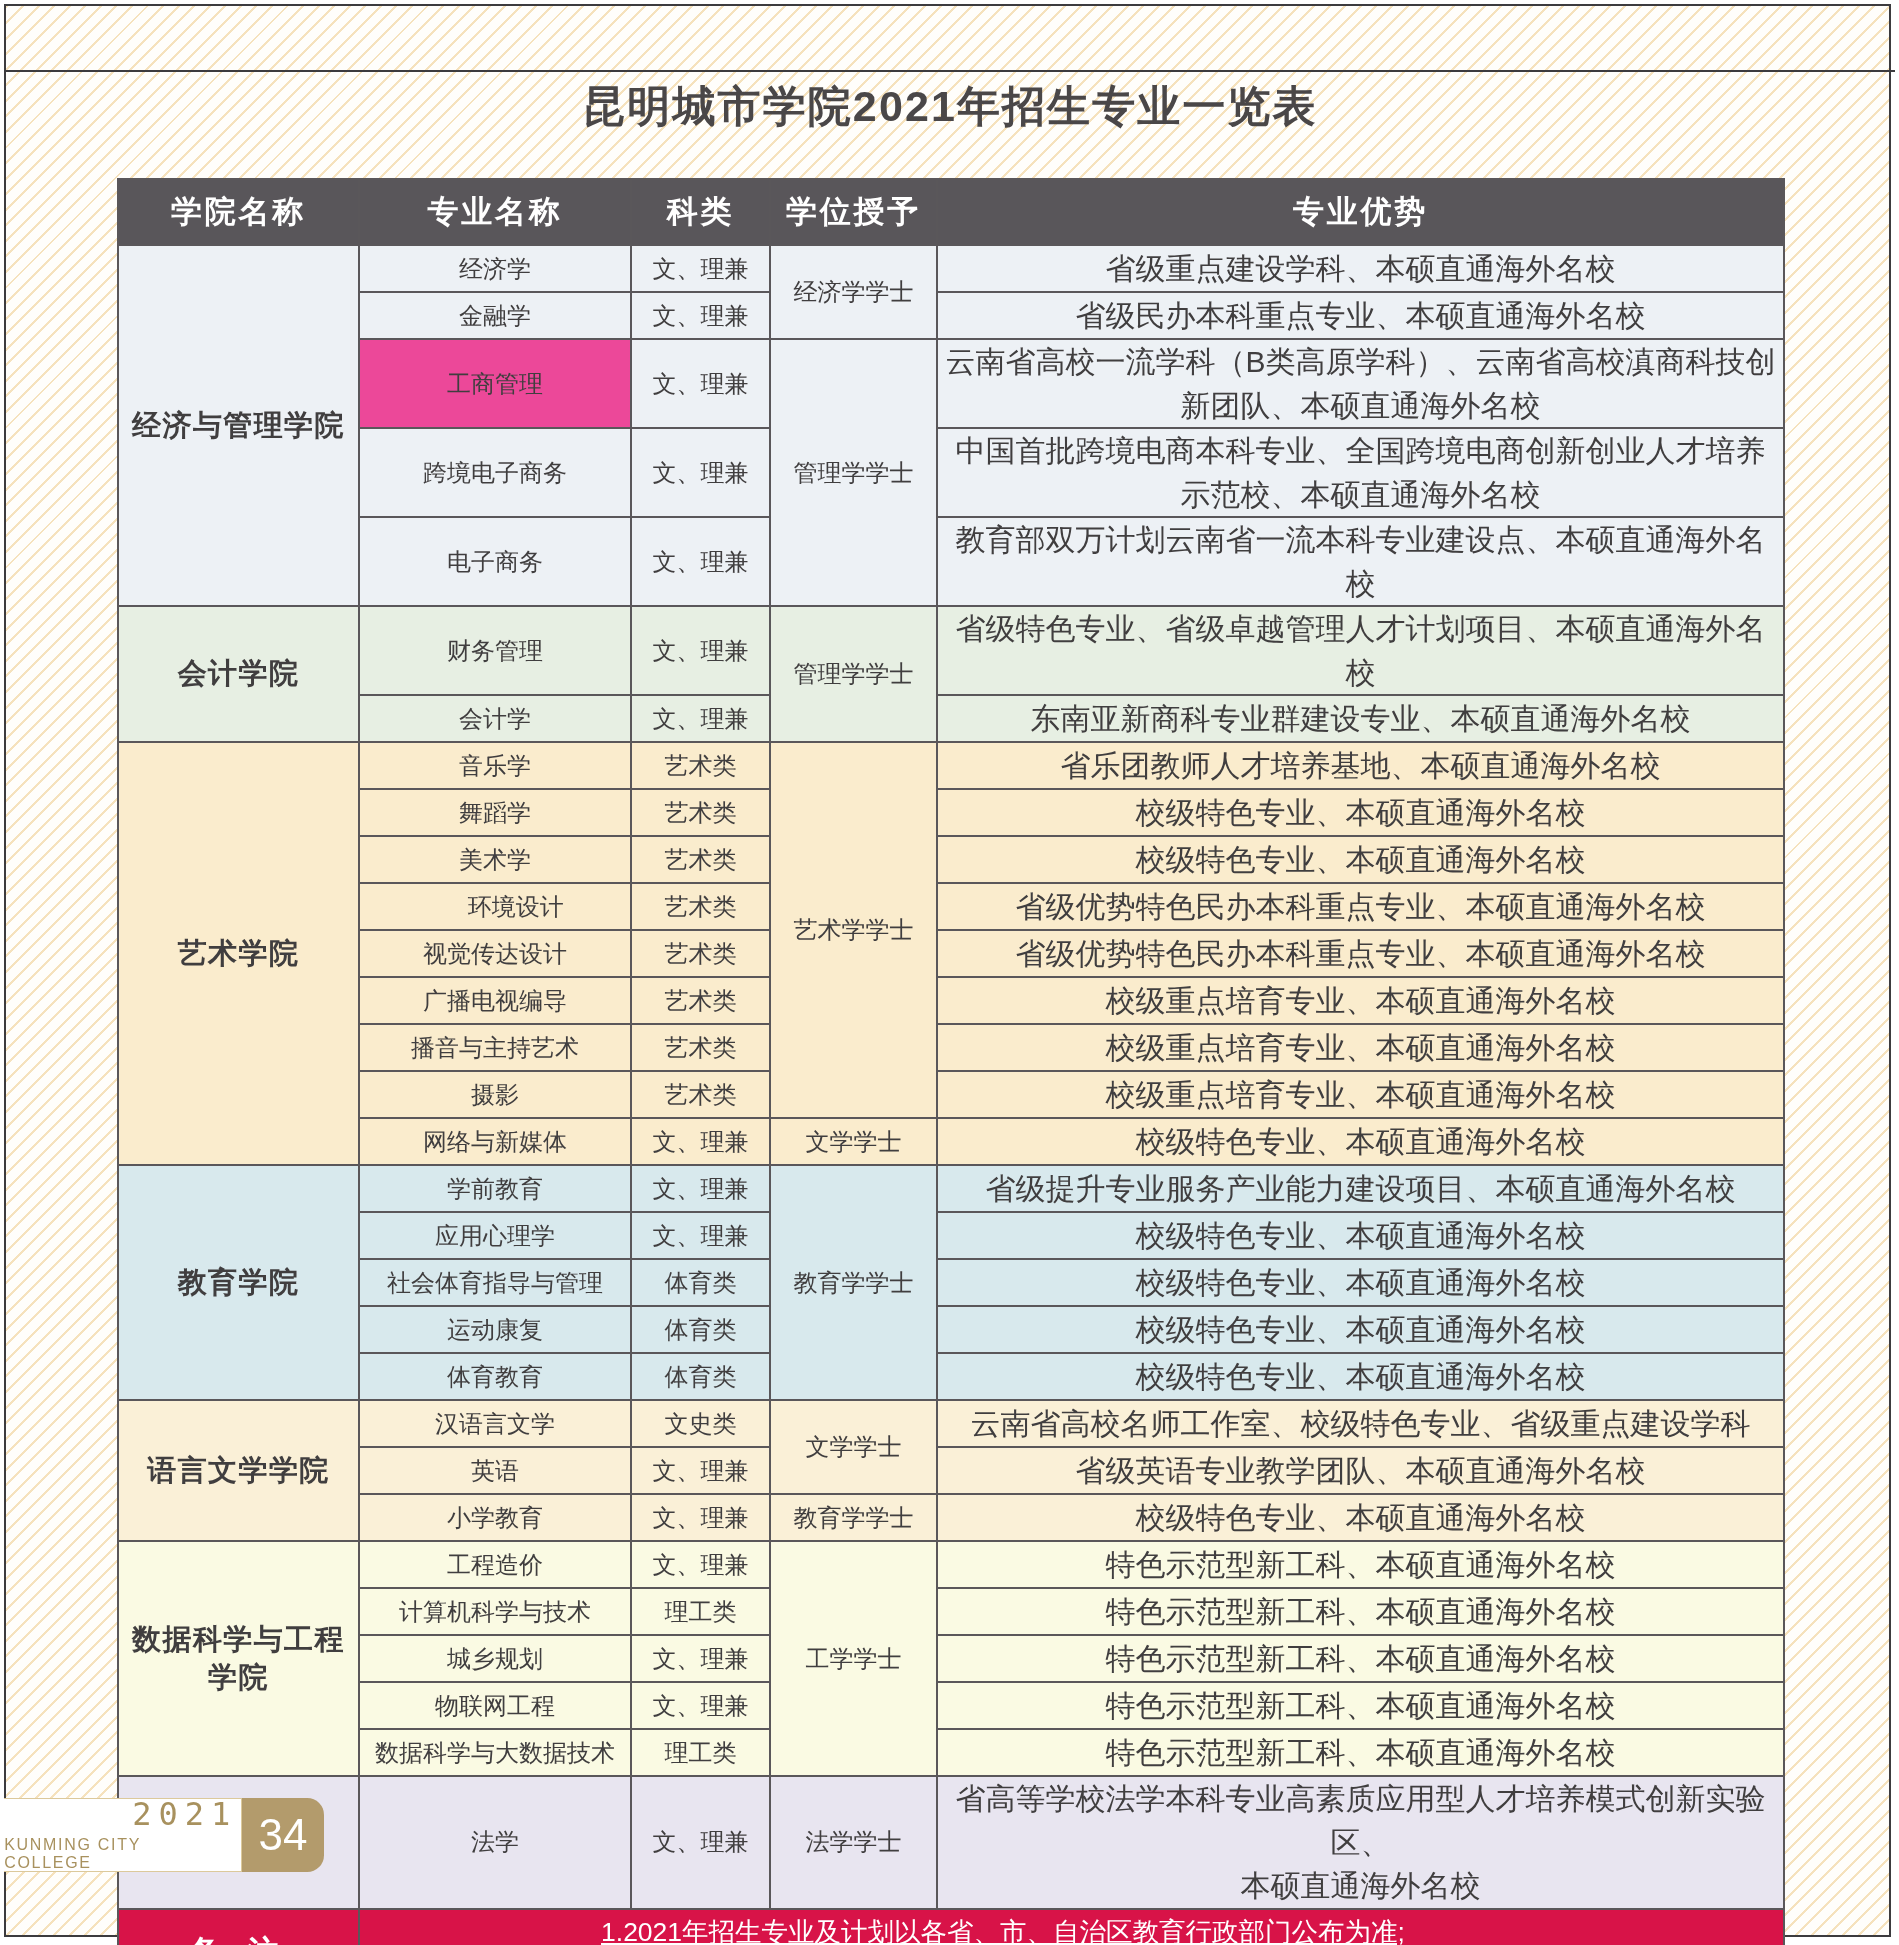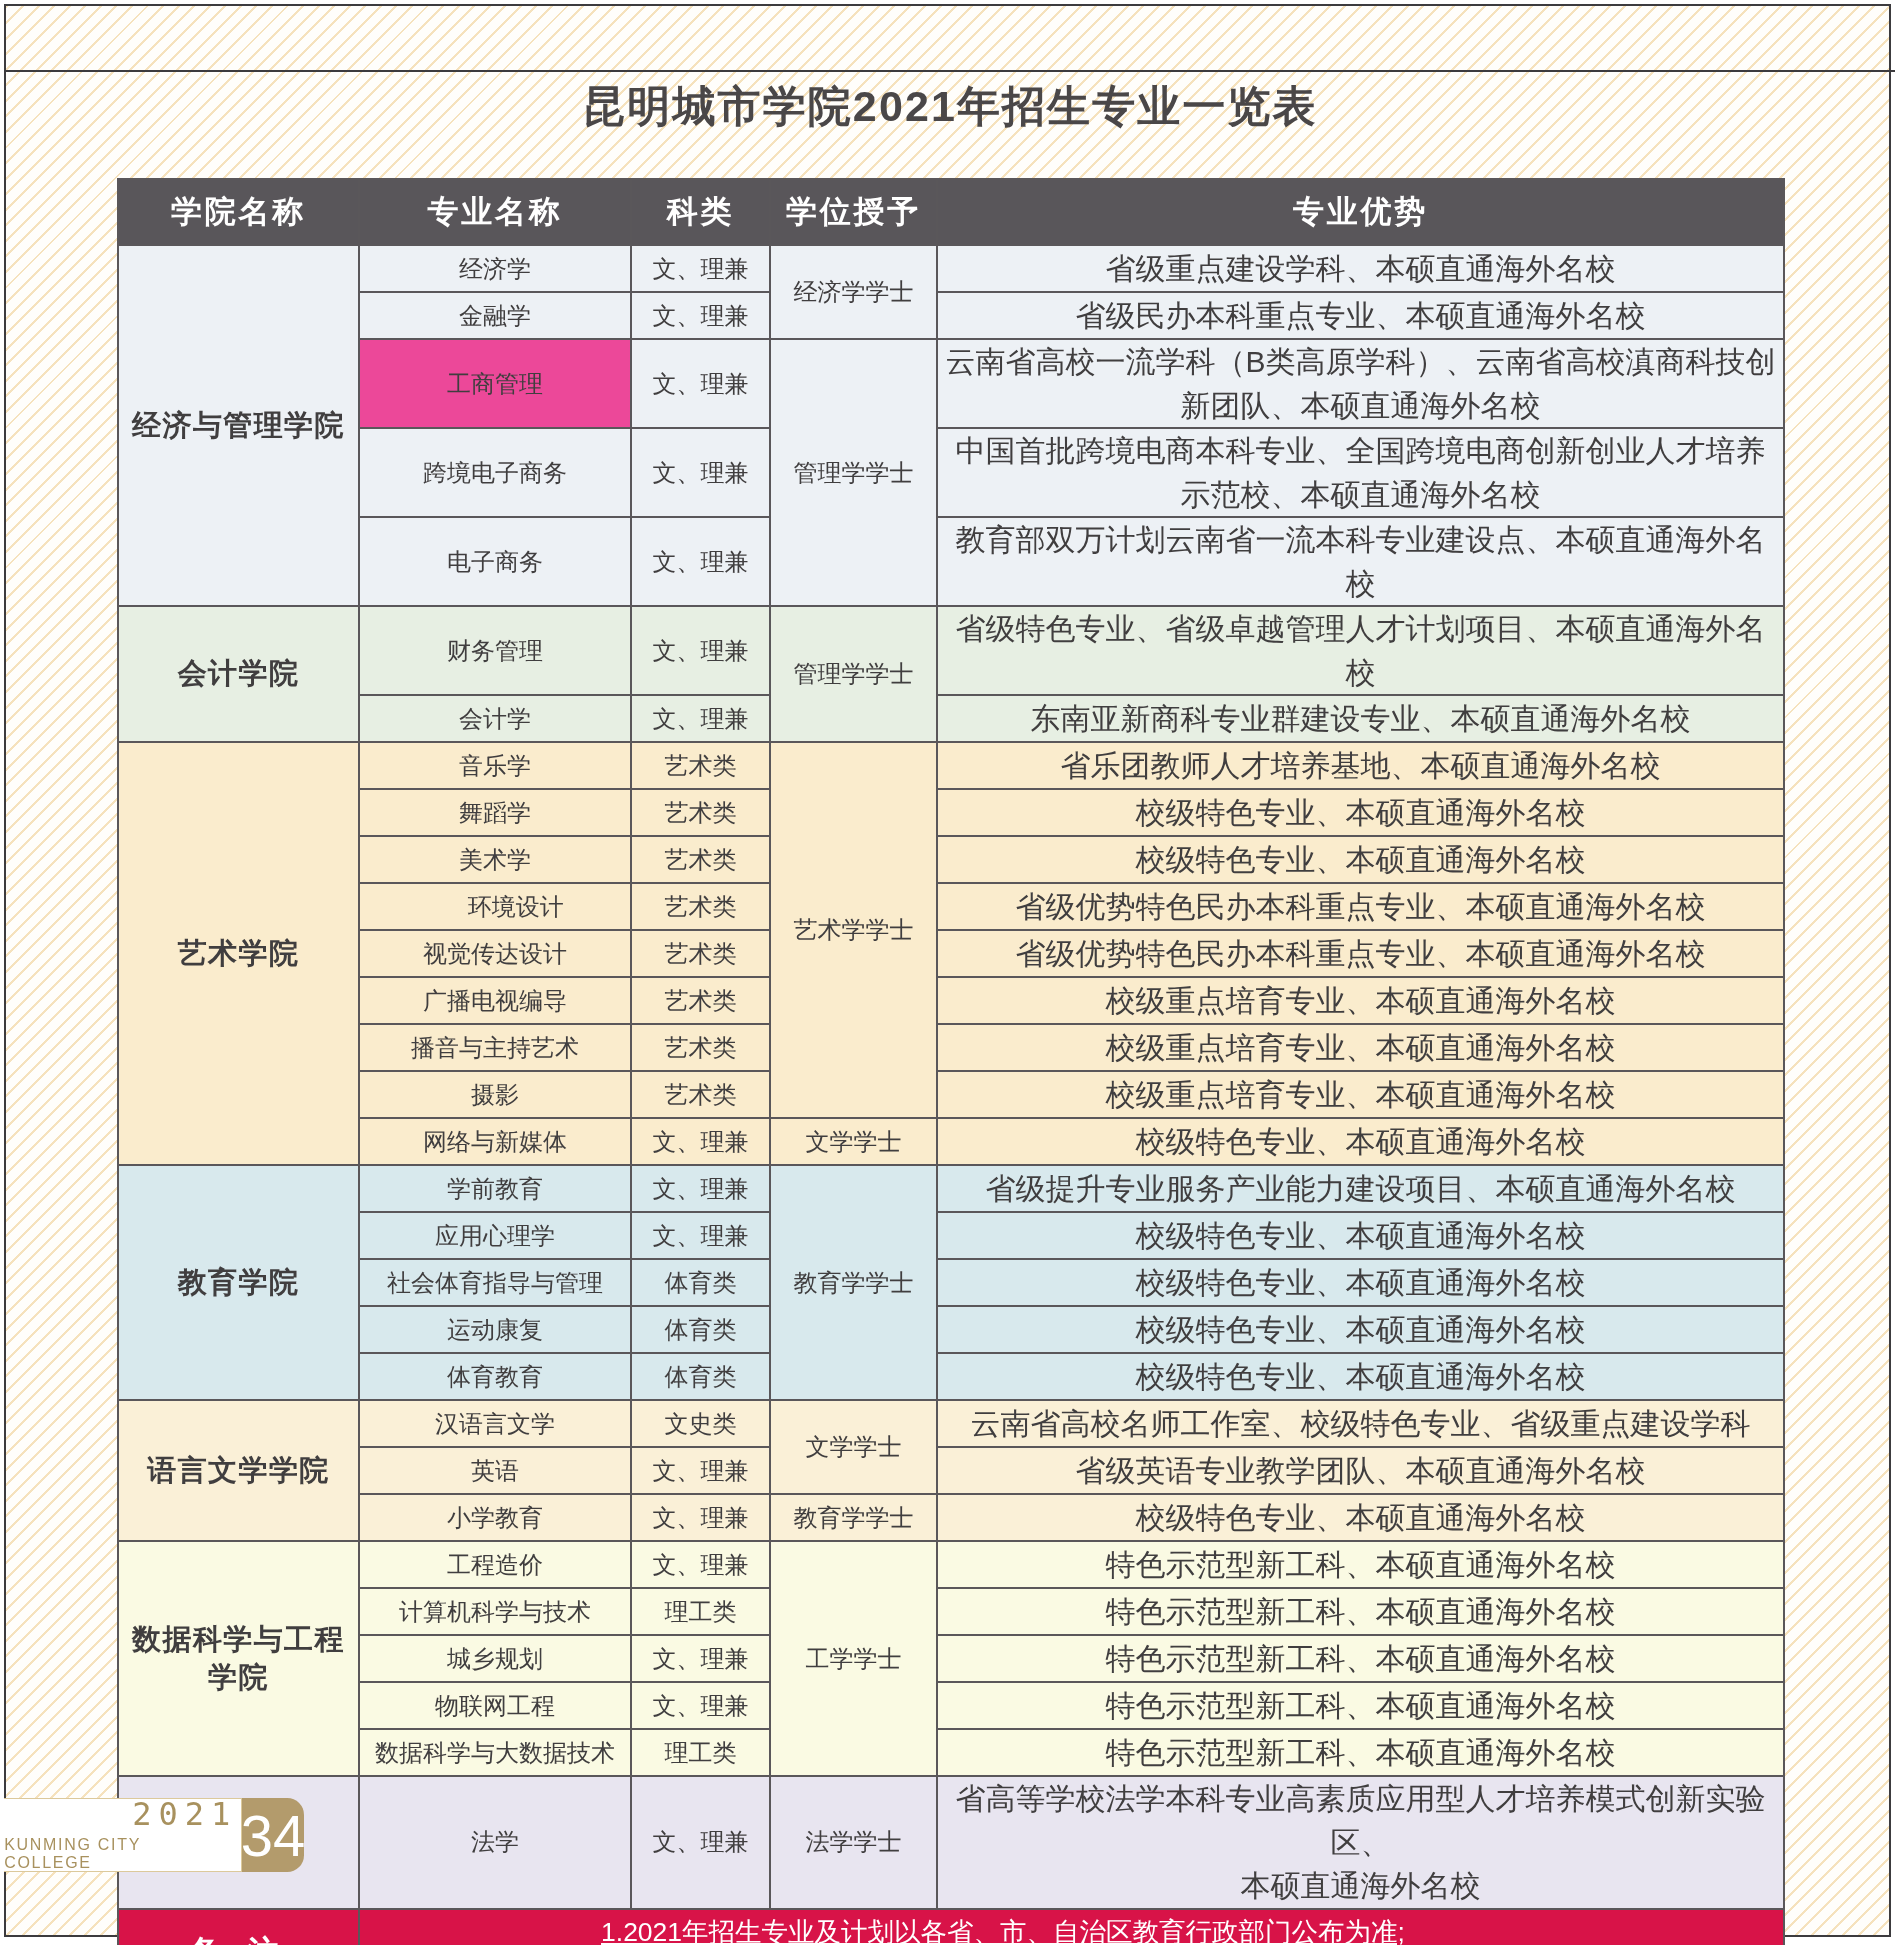--- a/index.html
+++ b/index.html
@@ -72,24 +72,24 @@
   }
   .footer-year{
     font-family:"DejaVu Sans Mono","Liberation Mono",monospace;
     font-size:32px;letter-spacing:7px;margin-right:-7px;
     color:var(--gold-text);line-height:1.05;font-weight:400;
   }
   .footer-college{
     font-size:16px;letter-spacing:1.7px;color:var(--gold-text);margin-top:4.9px;font-weight:500;
   }
   .page-badge{
-    position:absolute;left:242px;top:1798px;width:62px;height:74px;
+    position:absolute;left:242px;top:1798px;width:82px;height:74px;
     background:var(--gold);border-radius:0 16.7px 16.7px 0;
     display:flex;align-items:center;justify-content:center;
-    color:#ffffff;font-size:58px;font-weight:400;
+    color:#ffffff;font-size:44px;font-weight:400;
   }
 </style>
 </head>
 <body>
 
 <div class="frame"></div>
 <div class="topline"></div>
 
 <div class="page-title">昆明城市学院2021年招生专业一览表</div>
 

